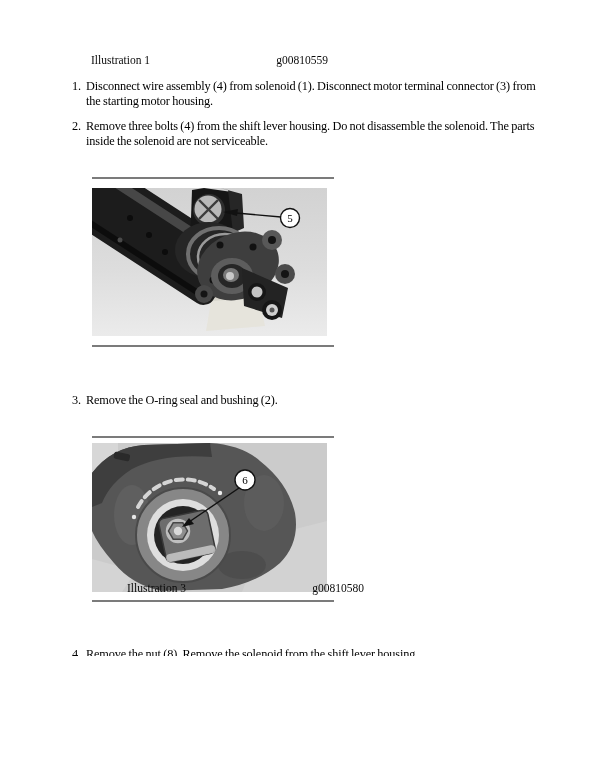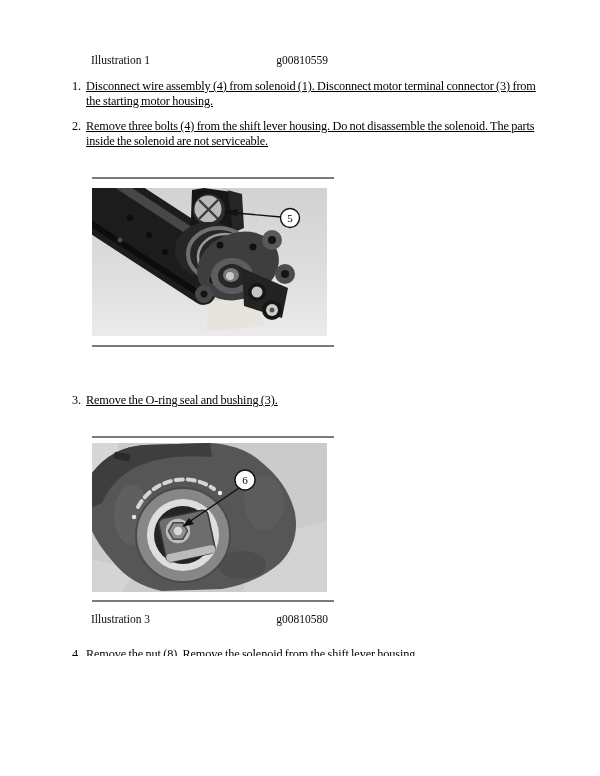--- a/index.html
+++ b/index.html
@@ -18,21 +18,21 @@
     font-size:11.5px;line-height:13px;color:#0a0a0a;
   }
   .step{
     position:absolute;
     left:72px;width:474px;
     display:flex;
     font-size:12.3px;line-height:15px;
     letter-spacing:-0.15px;word-spacing:-0.5px;
   }
   .step-num{width:14px;flex:0 0 14px;}
-  .step-text{width:455px;text-decoration:underline;}
+  .step-text{width:455px;}
   .rule{
     position:absolute;
     left:92px;width:242px;height:2px;
     background:#7b7b7b;
   }
   .figure{
     position:absolute;left:92px;
     line-height:0;
   }
   .watermark{
@@ -143,21 +143,21 @@
         <text class="callout-text" x="198" y="34" text-anchor="middle">5</text>
       </g>
     </svg>
   </div>
 
   <div class="rule" style="top: 345px; background: rgb(123, 123, 123);"></div>
 
 
   <div class="step" style="top:393px;">
     <span class="step-num">3.</span>
-    <span class="step-text">Remove the O-ring seal and bushing (3).</span>
+    <span class="step-text">Remove the O-ring seal and bushing (2).</span>
   </div>
 
 
   <div class="rule" style="top: 436px; background: rgb(123, 123, 123);"></div>
 
   <div class="figure" style="top:443px;">
     <svg width="235" height="149" viewBox="0 0 235 149">
       <rect width="235" height="149" fill="#cbcbcb"></rect>
       <rect x="0" y="0" width="26" height="78" fill="#d7d7d7"></rect>
       <polygon points="0,116 44,128 30,149 0,149" fill="#d4d4d4"></polygon>
@@ -199,21 +199,21 @@
         <line x1="147" y1="45" x2="97" y2="79" stroke="#111" stroke-width="1.4"></line>
         <polygon points="90,84 97,75 102,81" fill="#111"></polygon>
         <circle cx="153" cy="37" r="10" fill="#ffffff" stroke="#111" stroke-width="1.4"></circle>
         <text class="callout-text" x="153" y="41" text-anchor="middle">6</text>
       </g>
     </svg>
   </div>
 
   <div class="rule" style="top: 600px; background: rgb(123, 123, 123);"></div>
 
-  <div class="caption-row" style="top:613px;">
+  <div class="caption-row" style="top:582px;margin-left:36px;">
     <span>Illustration 3</span>
     <span>g00810580</span>
   </div>
 
   <div class="step" style="top:647px;">
     <span class="step-num">4.</span>
     <span class="step-text">Remove the nut (8). Remove the solenoid from the shift lever housing.</span>
   </div>
 
   <div class="rule" style="top: 697px; background: rgb(123, 123, 123);"></div>

